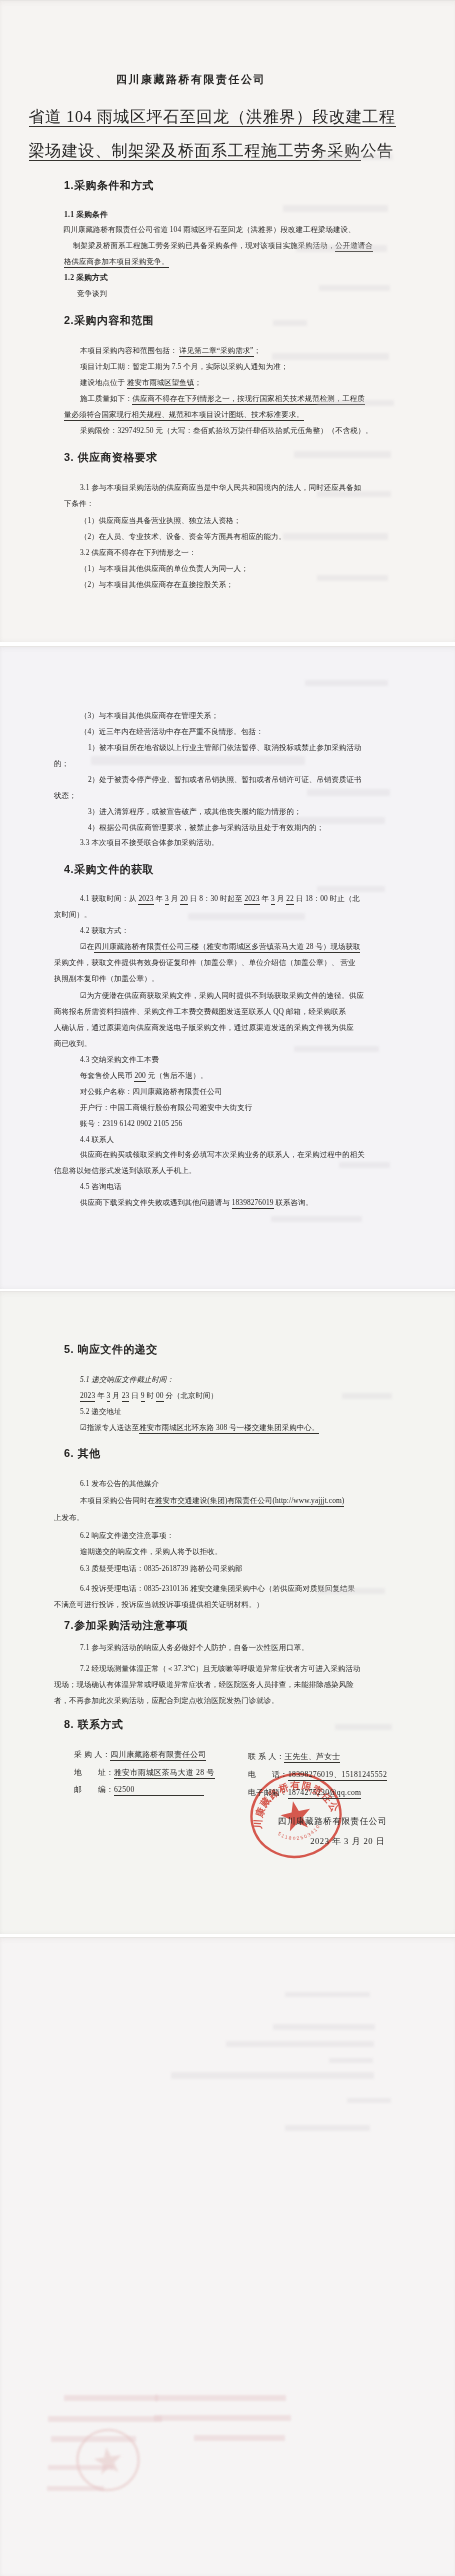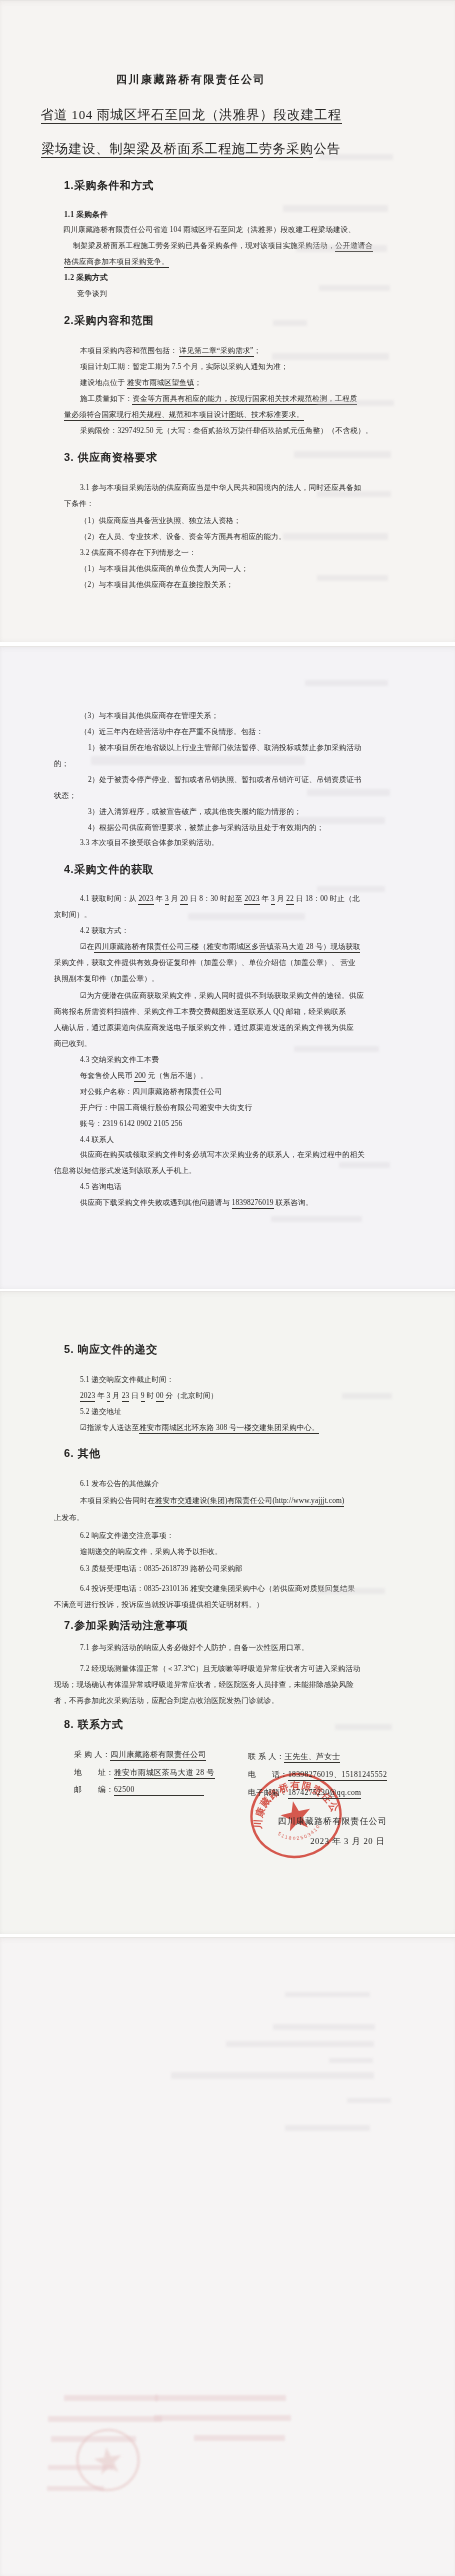--- a/index.html
+++ b/index.html
@@ -5,21 +5,21 @@
   html,body{margin:0;padding:0;background:#ffffff;}
   #canvas{position:relative;width:456px;height:2576px;background:#fff;overflow:hidden;
           font-family:"Liberation Serif","DejaVu Serif",serif;color:#262524;}
   .page{position:absolute;left:0;width:456px;border-top:0.6px solid #e7e5e3;
         box-shadow:inset 0 2.3px 4.6px rgba(110,105,100,0.05), inset 0 -1.7px 3.4px rgba(110,105,100,0.04);}
   .p1{background:#f6f4f2;} .p2{background:#f4f3f6;} .p3{background:#f4f4f1;} .p4{background:#f6f4f4;}
   .blk{position:absolute;white-space:pre;line-height:1.15;}
   .p{font-size:7.4px;letter-spacing:0.1px;}
   .pc{font-size:7.7px;letter-spacing:0.3px;}
   .t1{font-size:10.8px;font-weight:bold;letter-spacing:1.7px;}
-  .t2{font-size:13px;font-weight:500;letter-spacing:0.6px;}
+  .t2{font-size:16px;font-weight:500;letter-spacing:0.6px;}
   .hs{font-family:"Liberation Sans","DejaVu Sans",sans-serif;font-size:10.8px;font-weight:bold;letter-spacing:0.6px;}
   .hb{font-size:7.7px;font-weight:bold;letter-spacing:0.2px;}
   .sig{font-size:8.5px;letter-spacing:0.6px;}
   span.u{border-bottom:0.6px solid #35332f;padding-bottom:0.6px;}
   span.fw{display:inline-block;min-width:90px;}
   span.cb{font-family:"DejaVu Sans",sans-serif;font-size:7.4px;}
   .g{position:absolute;background:#d9d6da;opacity:0.35;filter:blur(1.1px);border-radius:1.1px;}
   .g.pk{background:#e6c9cb;opacity:0.45;}
   .seal{position:absolute;mix-blend-mode:multiply;}
 </style>
@@ -35,21 +35,21 @@
       <div class="blk hb" style="top: 210px; left: 64px;"><span>1.1 采购条件</span></div>
       <div class="blk p" style="top: 225px; left: 63px;"><span>四川康藏路桥有限责任公司省道 104 雨城区坪石至回龙（洪雅界）段改建工程梁场建设、</span></div>
       <div class="blk p" style="top: 241px; left: 73px;"><span>制架梁及桥面系工程施工劳务采购已具备采购条件，现对该项目实施采购活动，</span><span class="u">公开邀请合</span></div>
       <div class="blk p" style="top: 257px; left: 64px;"><span class="u">格供应商参加本项目采购竞争。</span></div>
       <div class="blk hb" style="top: 273px; left: 64px;"><span>1.2 采购方式</span></div>
       <div class="blk p" style="top: 289px; left: 77px;"><span>竞争谈判</span></div>
       <div class="blk hs" style="top: 313px; left: 64px; text-align: right;"><span>2.采购内容和范围</span></div>
       <div class="blk p" style="top: 346px; left: 64px; padding-left: 16px;"><span>本项目采购内容和范围包括： </span><span class="u">详见第二章“采购需求”</span><span>；</span></div>
       <div class="blk p" style="top: 362px; left: 64px; padding-left: 16px;"><span>项目计划工期：暂定工期为 7.5 个月，实际以采购人通知为准；</span></div>
       <div class="blk p" style="top: 378px; left: 64px; padding-left: 16px;"><span>建设地点位于 </span><span class="u">雅安市雨城区望鱼镇</span><span>；</span></div>
-      <div class="blk p" style="top: 394px; left: 64px; padding-left: 16px;"><span>施工质量如下：</span><span class="u">资金等方面具有相应的能力，按现行国家相关技术规范检测，工程质</span></div>
+      <div class="blk p" style="top: 394px; left: 64px; padding-left: 16px;"><span>施工质量如下：</span><span class="u">供应商不得存在下列情形之一，按现行国家相关技术规范检测，工程质</span></div>
       <div class="blk p" style="top: 410px; left: 64px;"><span class="u">量必须符合国家现行相关规程、规范和本项目设计图纸、技术标准要求。</span></div>
       <div class="blk p" style="top: 426px; left: 64px; padding-left: 16px;"><span>采购限价：3297492.50 元（大写：叁佰贰拾玖万柒仟肆佰玖拾贰元伍角整）（不含税）。</span></div>
       <div class="blk hs" style="top: 450px; left: 64px;"><span>3. 供应商资格要求</span></div>
       <div class="blk p" style="top: 483px; left: 64px; padding-left: 16px;"><span>3.1 参与本项目采购活动的供应商应当是中华人民共和国境内的法人，同时还应具备如</span></div>
       <div class="blk p" style="top: 499px; left: 64px;"><span>下条件：</span></div>
       <div class="blk p" style="top: 516px; left: 64px; padding-left: 16px;"><span>（1）供应商应当具备营业执照、独立法人资格；</span></div>
       <div class="blk p" style="top: 532px; left: 64px; padding-left: 16px;"><span>（2）在人员、专业技术、设备、资金等方面具有相应的能力。</span></div>
       <div class="blk p" style="top: 548px; left: 64px; padding-left: 16px;"><span>3.2 供应商不得存在下列情形之一：</span></div>
       <div class="blk p" style="top: 564px; left: 64px; padding-left: 16px;"><span>（1）与本项目其他供应商的单位负责人为同一人；</span></div>
       <div class="blk p" style="top: 580px; left: 64px; padding-left: 16px;"><span>（2）与本项目其他供应商存在直接控股关系；</span></div>
@@ -116,21 +116,21 @@
       <ellipse cx="100" cy="100" rx="92" ry="85" fill="none" stroke="#d8382b" stroke-width="5"></ellipse>
       <polygon fill="#d8382b" points="100,70 107.6,92.2 131.1,92.6 112.3,106.6 119.1,129.1 100,115.6 80.9,129.1 87.7,106.6 68.9,92.6 92.4,92.2"></polygon>
       <text font-size="20" fill="#d8382b" font-weight="bold" letter-spacing="2" style="font-family:'Liberation Serif',serif;">
         <textPath href="#sealTopArc" startOffset="50%" text-anchor="middle">四川康藏路桥有限责任公司</textPath>
       </text>
       <text font-size="10" fill="#d8382b" letter-spacing="3" style="font-family:'Liberation Sans',sans-serif;">
         <textPath href="#sealBottomArc" startOffset="50%" text-anchor="middle">511802503410</textPath>
       </text>
     </svg>
   <div class="blk hs" style="top: 51px; left: 64px;"><span>5. 响应文件的递交</span></div>
-      <div class="blk p" style="top: 84px; left: 64px; padding-left: 16px;"><span>5.1 递交响应文件截止时间：</span></div>
+      <div class="blk p" style="top: 84px; left: 64px; padding-left: 16px; font-style: italic;"><span>5.1 递交响应文件截止时间：</span></div>
       <div class="blk p" style="top: 100px; left: 64px; padding-left: 16px;"><span class="u">2023</span><span> 年 </span><span class="u">3</span><span> 月 </span><span class="u">23</span><span> 日 </span><span class="u">9</span><span> 时 </span><span class="u">00</span><span> 分（北京时间）</span></div>
       <div class="blk p" style="top: 116px; left: 64px; padding-left: 16px;"><span>5.2 递交地址</span></div>
       <div class="blk p" style="top: 132px; left: 64px; padding-left: 16px;"><span class="cb">☑</span><span>指派专人送达至</span><span class="u">雅安市雨城区北环东路 308 号一楼交建集团采购中心。</span></div>
       <div class="blk hs" style="top: 155px; left: 64px;"><span>6. 其他</span></div>
       <div class="blk p" style="top: 188px; left: 64px; padding-left: 16px;"><span>6.1 发布公告的其他媒介</span></div>
       <div class="blk p" style="top: 205px; left: 64px; padding-left: 16px;"><span>本项目采购公告同时在</span><span class="u">雅安市交通建设(集团)有限责任公司(http://www.yajjjt.com)</span></div>
       <div class="blk p" style="top: 222px; left: 54px;"><span>上发布。</span></div>
       <div class="blk p" style="top: 240px; left: 64px; padding-left: 16px;"><span>6.2 响应文件递交注意事项：</span></div>
       <div class="blk p" style="top: 256px; left: 64px; padding-left: 16px;"><span>逾期递交的响应文件，采购人将予以拒收。</span></div>
       <div class="blk p" style="top: 273px; left: 64px; padding-left: 16px;"><span>6.3 质疑受理电话：0835-2618739 路桥公司采购部</span></div>

